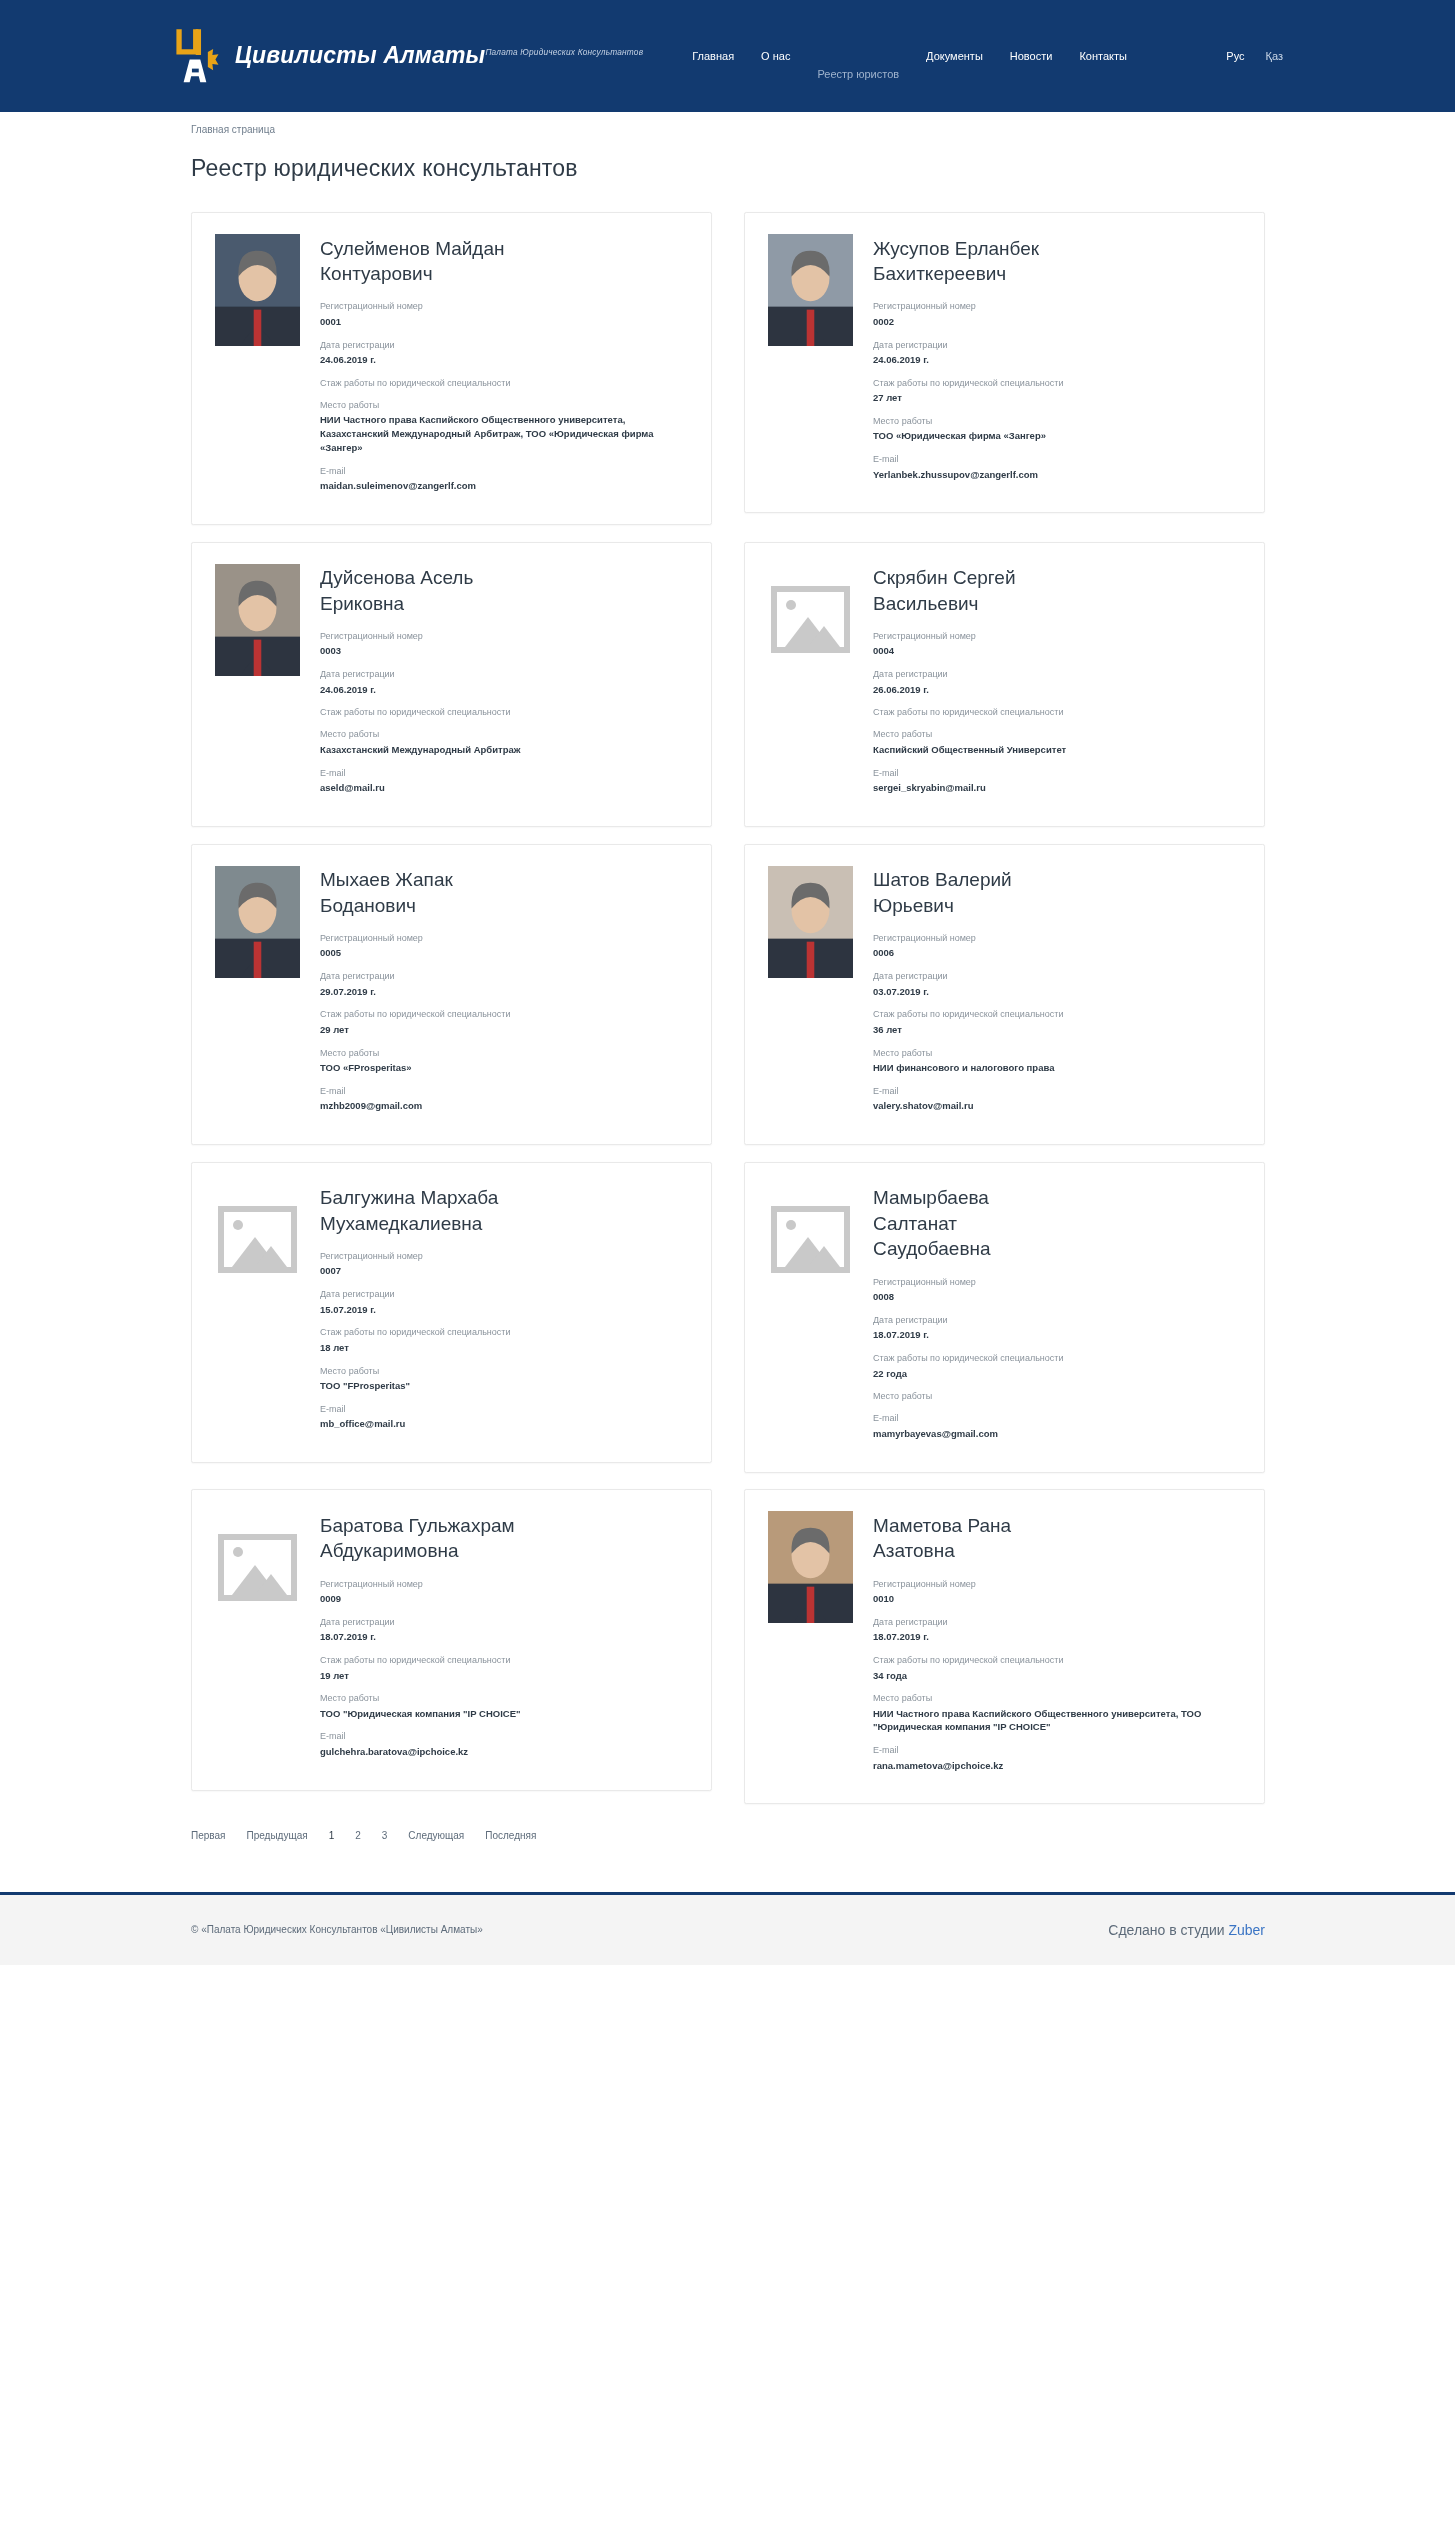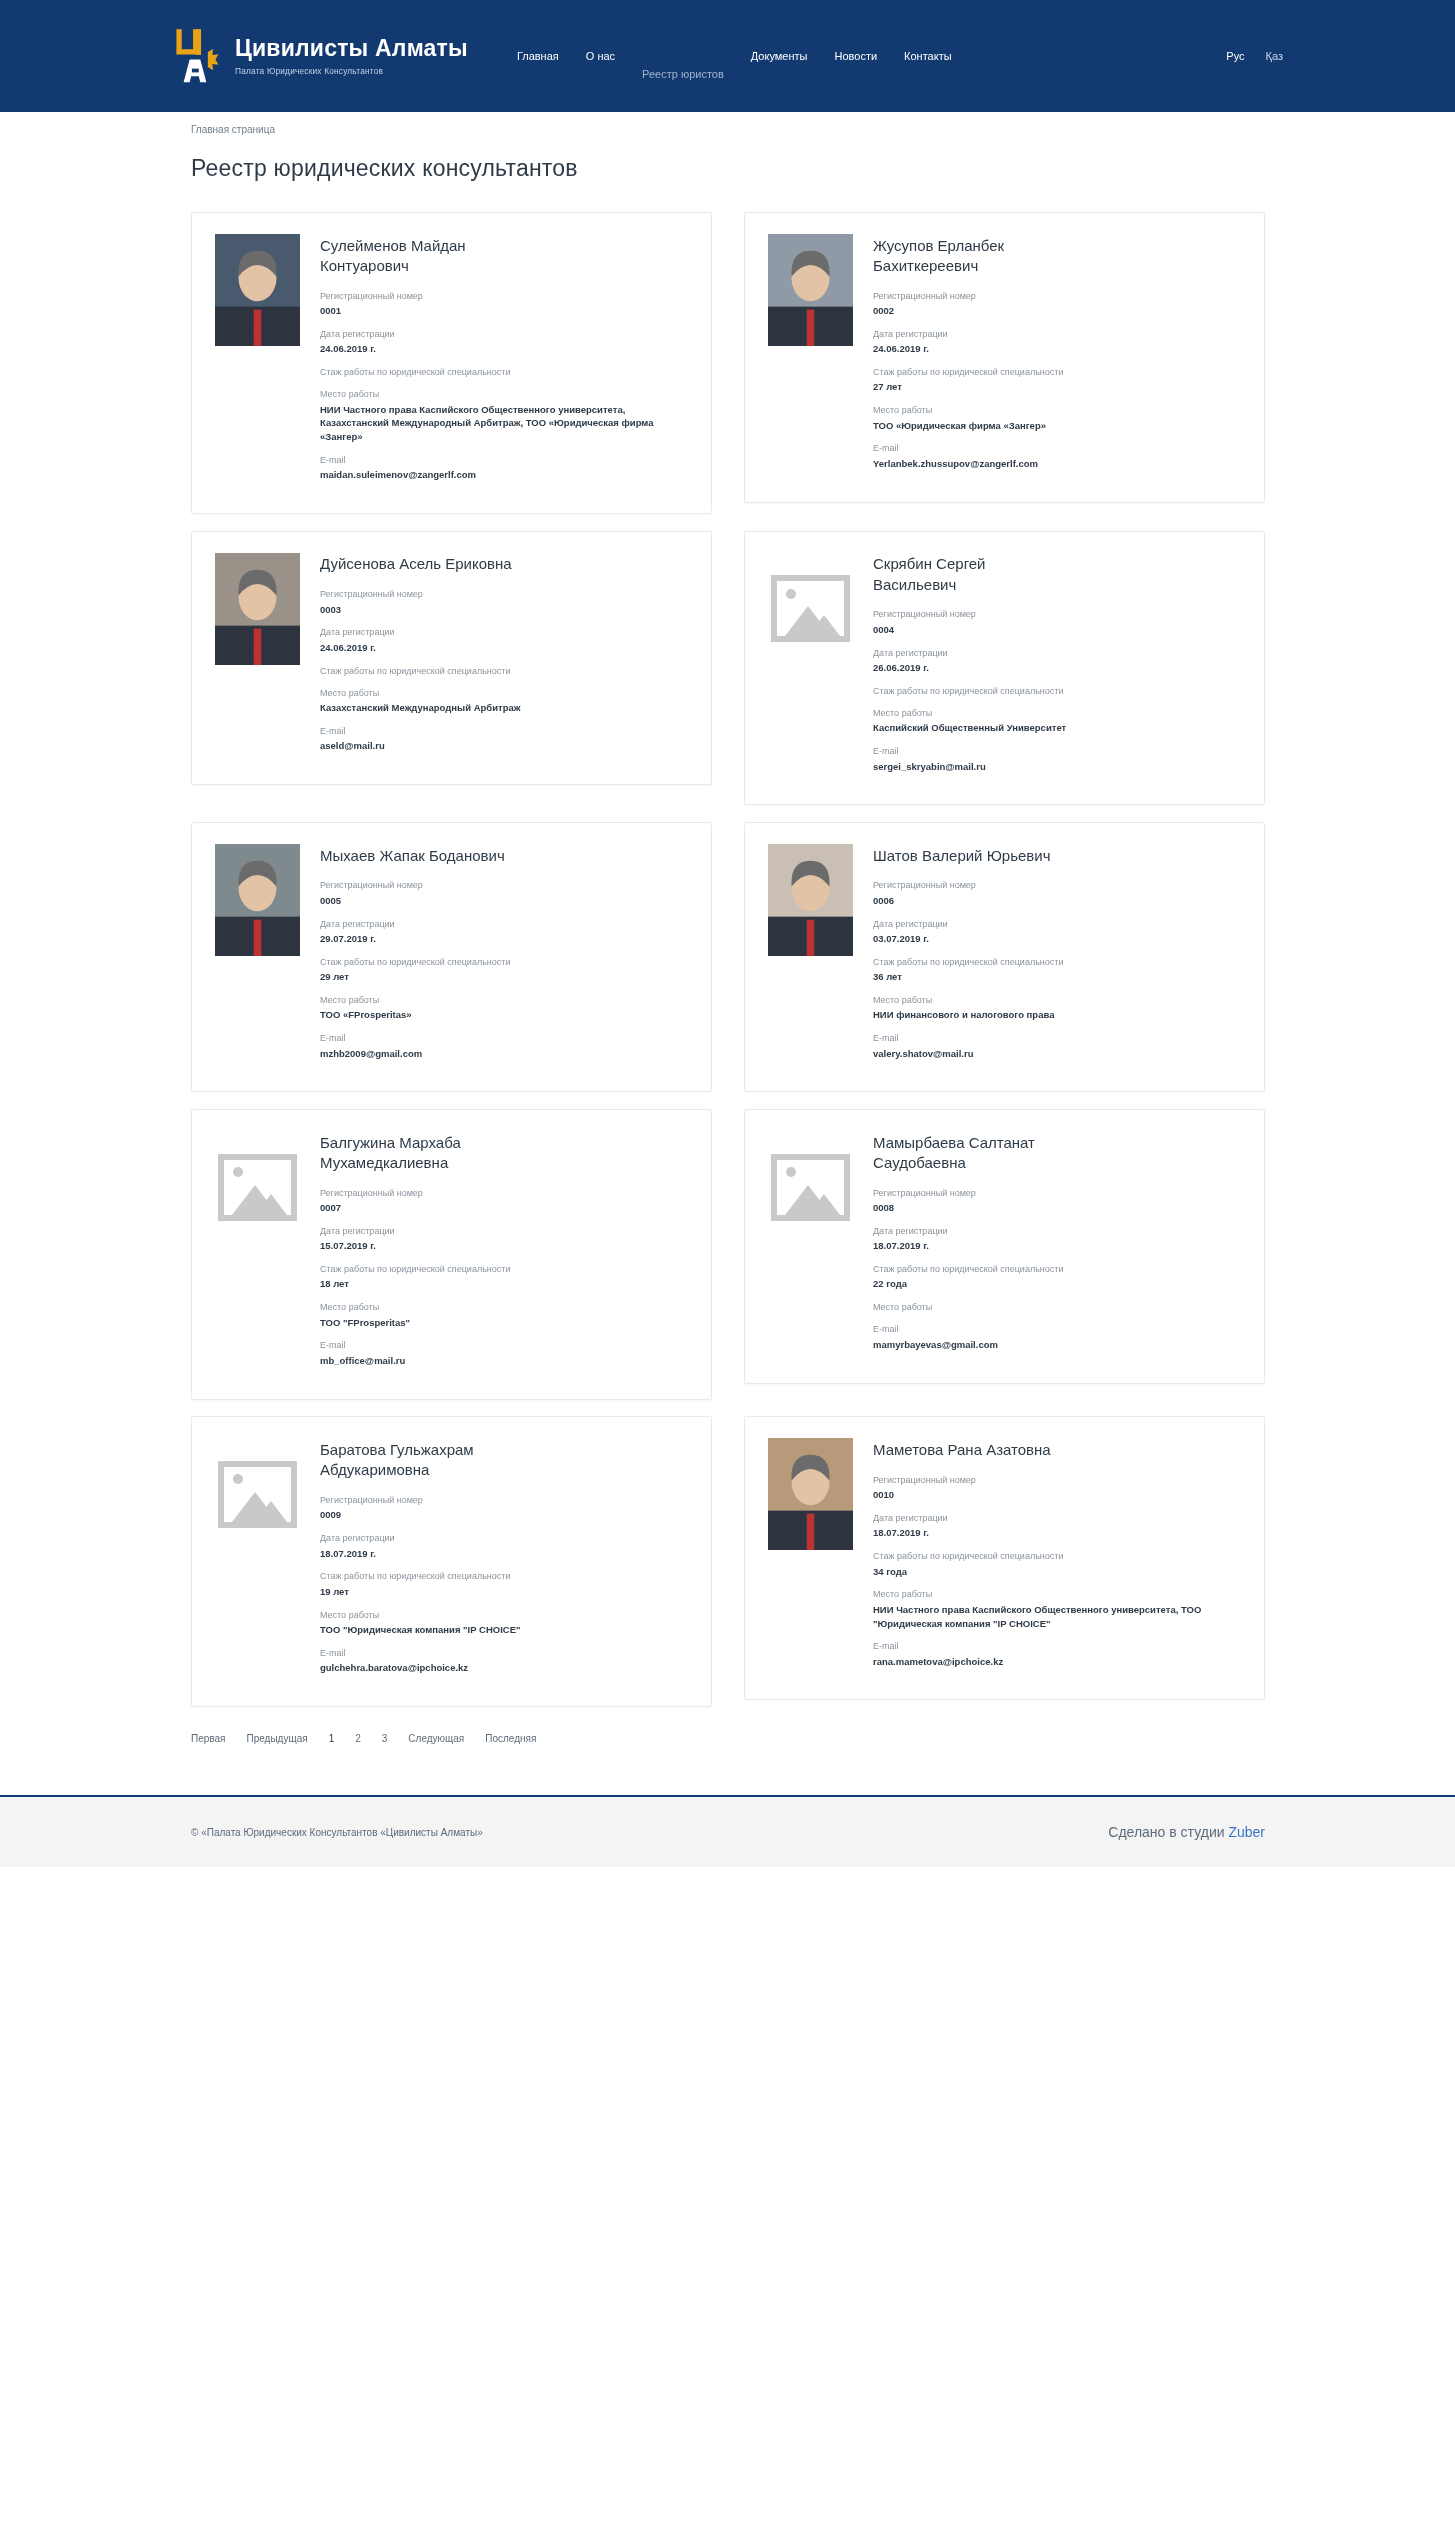--- a/index.html
+++ b/index.html
@@ -34,21 +34,21 @@
     align-items: center;
     gap: 12px;
   }
   .logo-mark {
     width: 50px;
     height: 61px;
     position: relative;
     flex: none;
   }
   .logo-mark svg { display: block; }
-  .logo-text-wrap { display: flex; flex-direction: column; justify-content: center; }
+  .logo-text-wrap { display: flex; flex-direction: row; justify-content: center; font-style: italic; }
   .logo-title {
     color: #ffffff;
     font-size: 23px;
     font-weight: bold;
     letter-spacing: 0.2px;
     line-height: 1.1;
   }
   .logo-sub {
     color: #c5d2e4;
     font-size: 8.3px;
@@ -172,21 +172,21 @@
     top: 7.6px; left: 9px;
     width: 10px; height: 10px;
     border-radius: 50%;
     background: #c9c9c9;
     z-index: 2;
   }
   .photo-img { width: 100%; height: 100%; display: block; }
 
   .info { flex: 1 1 auto; padding-top: 1.5px; }
   .person-name {
-    font-size: 15px;
+    font-size: 19px;
     color: #2f3b47;
     line-height: 1.35;
     margin-bottom: 13.6px;
     max-width: 197px;
   }
   .field { margin-bottom: 10px; }
   .field-label {
     font-size: 9px;
     color: #8a939c;
     line-height: 1.35;

